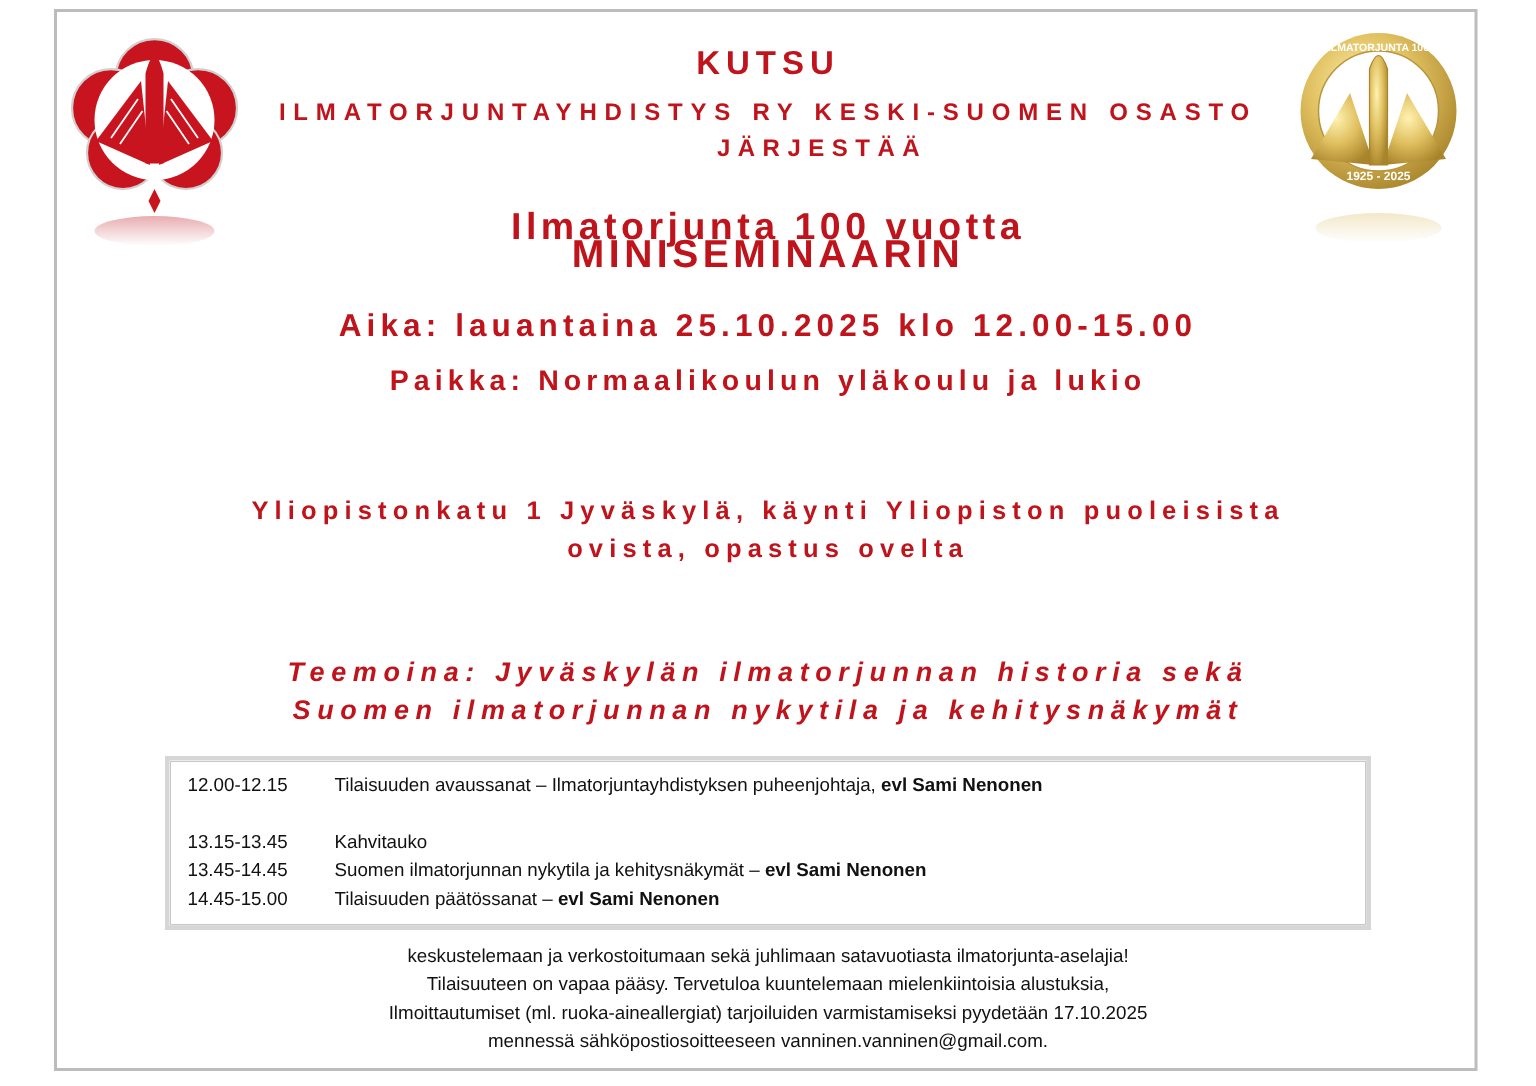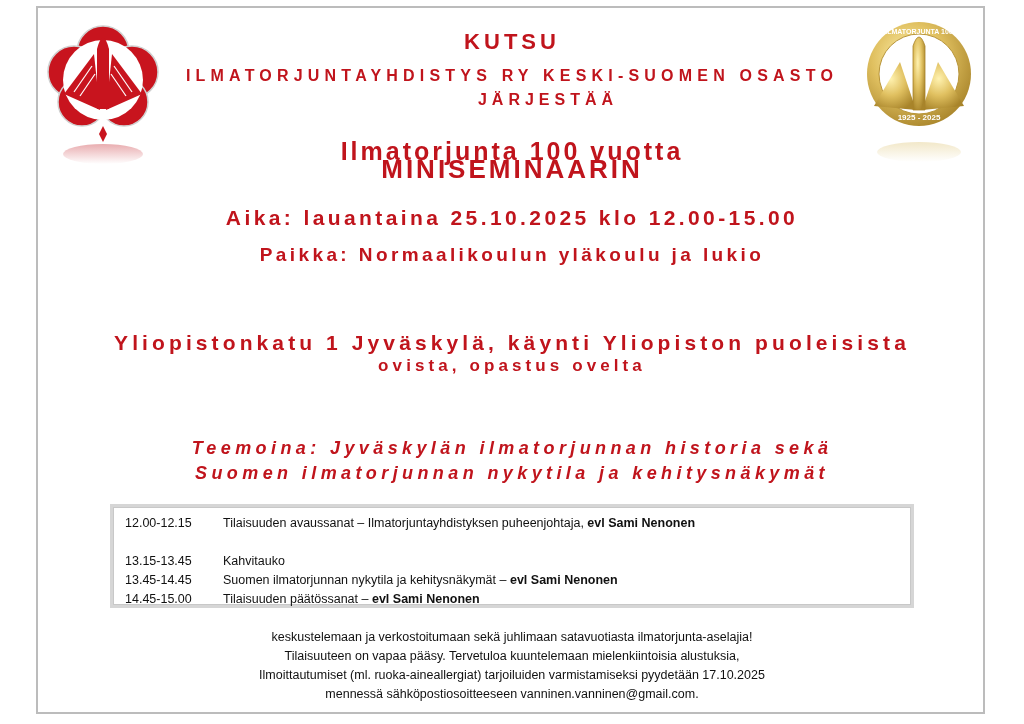--- a/index.html
+++ b/index.html
@@ -9,25 +9,25 @@
           border: 2px solid #bcbcbc; background: #fff; box-sizing: border-box; }
   .red { color: #c0141c; }
   .center { position: absolute; left: 0; width: 1024px; text-align: center; white-space: nowrap; }
   .kutsu { top: 29px; font-size: 22px; font-weight: bold; letter-spacing: 4px; }
   .org { top: 67px; font-size: 16px; font-weight: bold; letter-spacing: 5.2px; }
   .org2 { top: 91px; font-size: 16px; font-weight: bold; letter-spacing: 5px; padding-left: 36px; }
   .title1 { top: 137px; font-size: 25px; font-weight: bold; letter-spacing: 3px; }
   .title2 { top: 154px; font-size: 26px; font-weight: bold; letter-spacing: 3px; }
   .aika { top: 206px; font-size: 21px; font-weight: bold; letter-spacing: 3.4px; }
   .paikka { top: 244px; font-size: 19px; font-weight: bold; letter-spacing: 3.4px; }
-  .addr1 { top: 331px; font-size: 21px; font-weight: bold; letter-spacing: 4.1px; }
+  .addr1 { top: 331px; font-size: 17px; font-weight: bold; letter-spacing: 4.1px; }
   .addr2 { top: 356px; font-size: 17px; font-weight: bold; letter-spacing: 4.1px; }
   .teema1 { top: 438px; font-size: 18px; font-weight: bold; font-style: italic; letter-spacing: 4.4px; }
   .teema2 { top: 463px; font-size: 18px; font-weight: bold; font-style: italic; letter-spacing: 4.4px; }
-  .schedule { position: absolute; left: 110px; top: 504px; width: 804px; height: 104px;
+  .schedule { position: absolute; left: 110px; top: 504px; width: 804px; height: 116px;
               border: 3px solid #d6d6d6; box-sizing: border-box; background: #fff;
               box-shadow: inset 0 0 0 1px #c8c8c8; }
   .srow { position: absolute; left: 12px; font-size: 12.5px; color: #111; white-space: nowrap; }
   .srow .time { display: inline-block; width: 98px; }
   .srow b { font-weight: bold; }
   .footer { position: absolute; left: 0; width: 1024px; text-align: center;
             font-size: 12.5px; color: #111; line-height: 19px; top: 628px; }
   .logo-left { position: absolute; left: 44px; top: 14px; width: 118px; height: 150px; }
   .logo-right { position: absolute; left: 860px; top: 14px; width: 118px; height: 150px; }
 </style>

